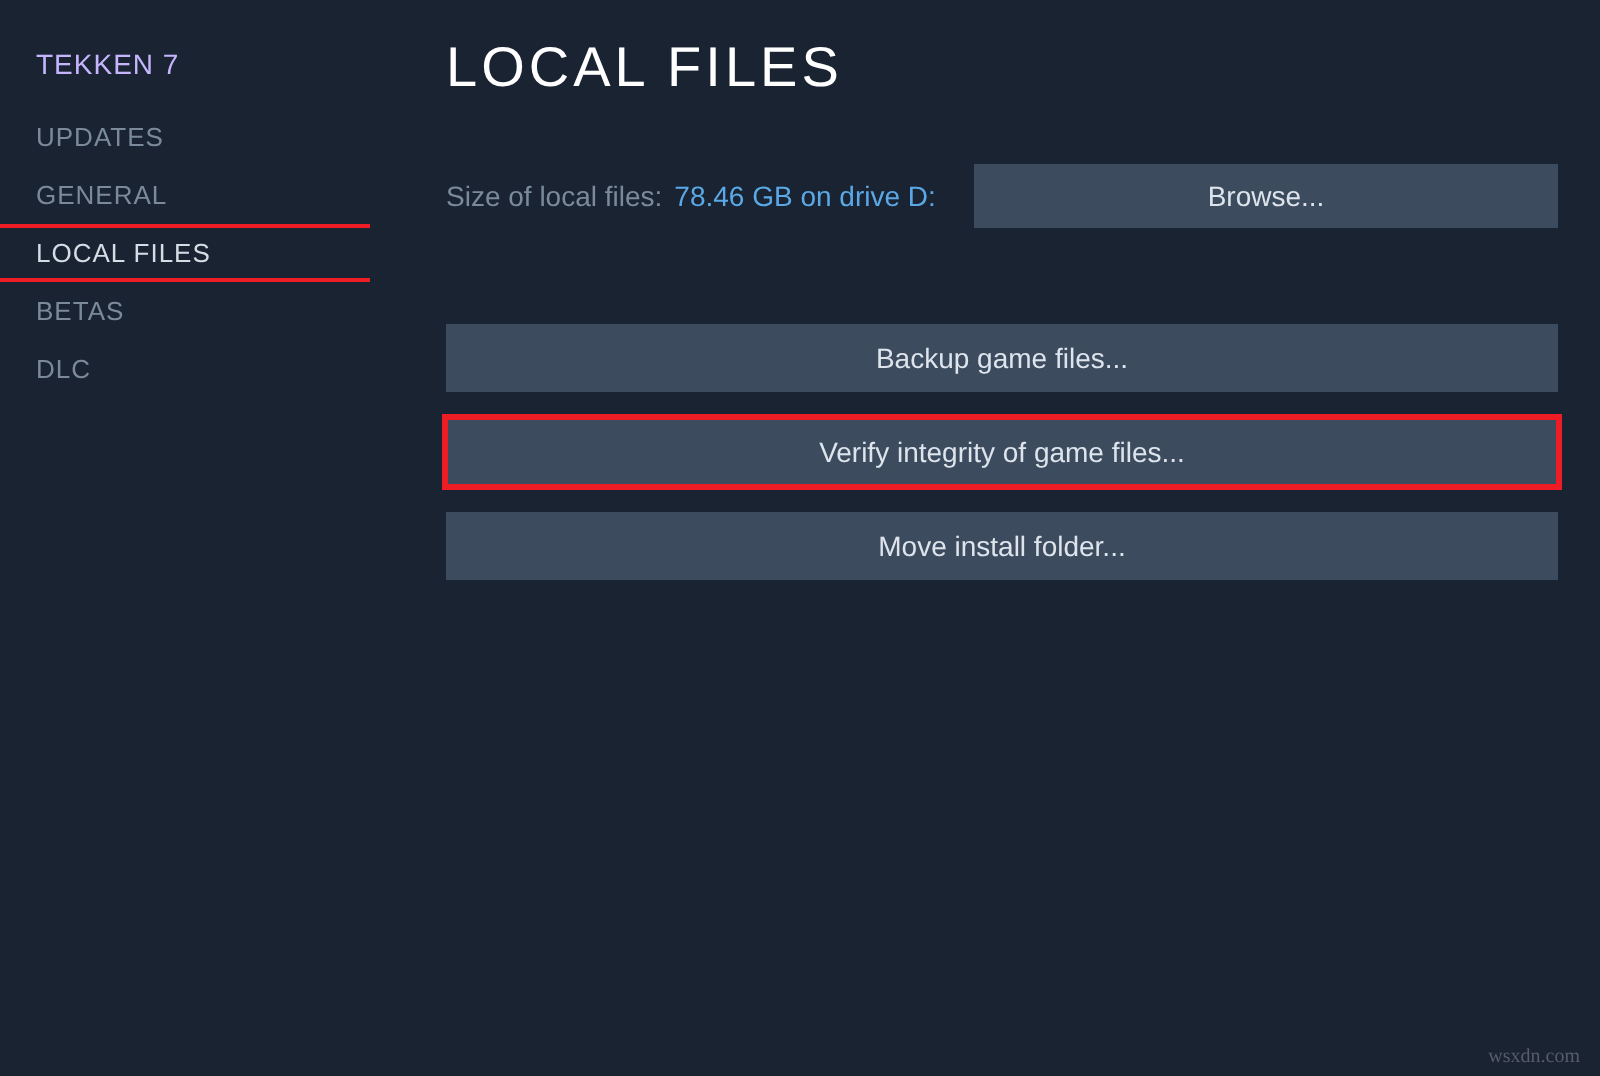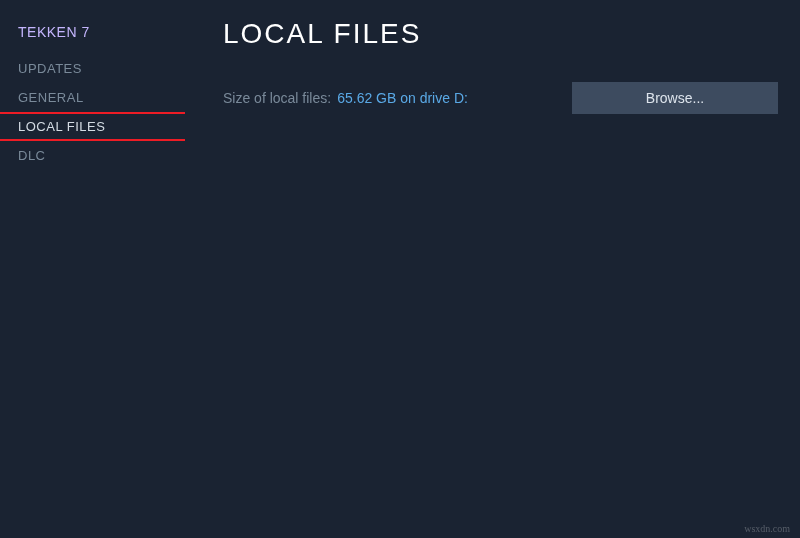--- a/index.html
+++ b/index.html
@@ -67,21 +67,21 @@
     }
     .size-value {
       color: #5aa9e6;
       font-size: 14px;
       flex: 1;
     }
     .browse-btn {
       background: #3d4b5f;
       color: #dde4ec;
       border: none;
-      width: 206px;
+      width: 292px;
       height: 32px;
       font-size: 14px;
       cursor: pointer;
       font-family: inherit;
     }
     .action-btn {
       display: block;
       width: 556px;
       height: 34px;
       background: #3d4b5f;
@@ -107,26 +107,32 @@
   </style>
 </head>
 <body>
 
 <div class="sidebar">
   <div class="game-title">TEKKEN 7</div>
   <div id="sidebar-nav">
       <div class="sidebar-item"><span>UPDATES</span></div>
       <div class="sidebar-item"><span>GENERAL</span></div>
       <div class="sidebar-item active highlighted"><span>LOCAL FILES</span></div>
+      <div class="sidebar-item"><span>BETAS</span></div>
       <div class="sidebar-item"><span>DLC</span></div>
     </div>
 </div>
 
 <div class="main">
   <h1 class="page-title">LOCAL FILES</h1>
   <div class="size-row">
     <span class="size-label">Size of local files:</span>
-    <span class="size-value">65.62 GB on drive D:</span>
+    <span class="size-value">78.46 GB on drive D:</span>
     <button class="browse-btn">Browse...</button>
   </div>
+  <div id="action-buttons">
+      <button class="action-btn">Backup game files...</button>
+      <button class="action-btn highlighted">Verify integrity of game files...</button>
+      <button class="action-btn">Move install folder...</button>
+    </div>
 </div>
 
 <div class="watermark">wsxdn.com</div>
 
 </body></html>

